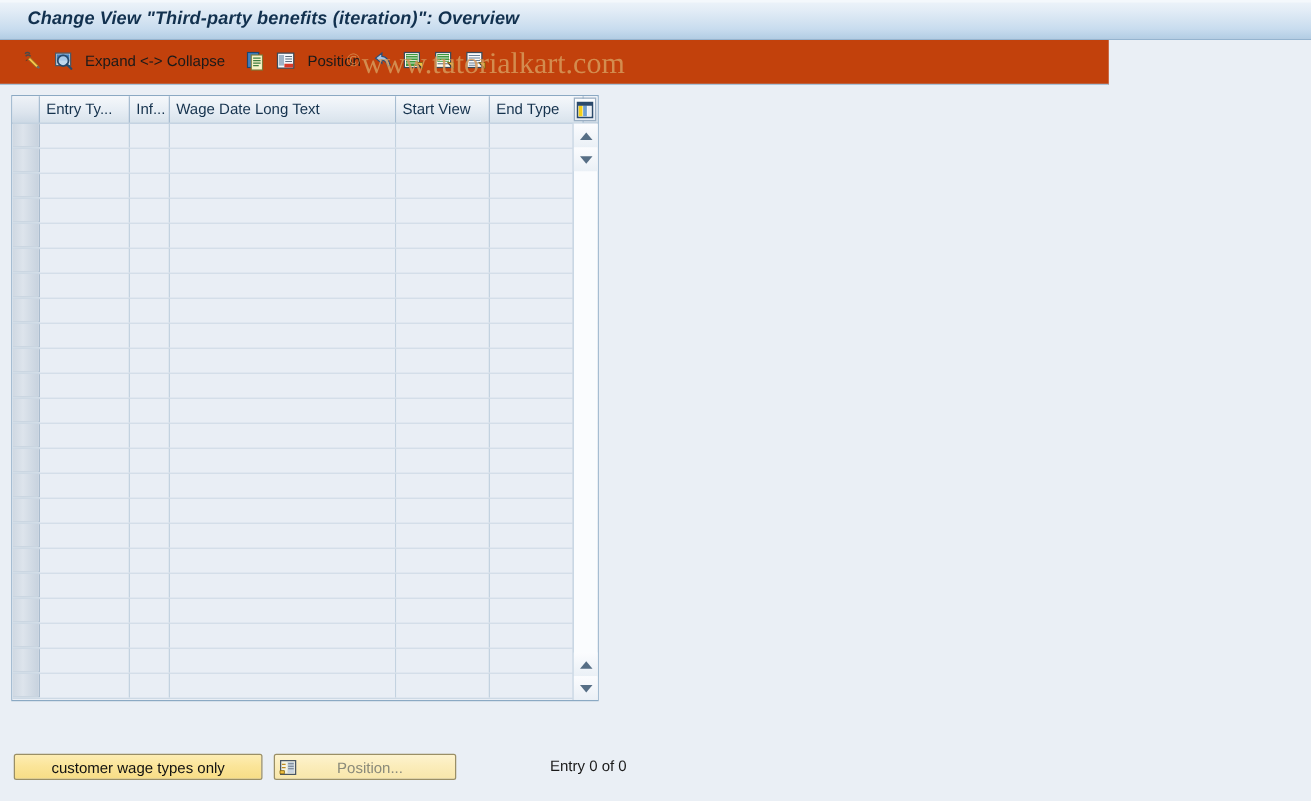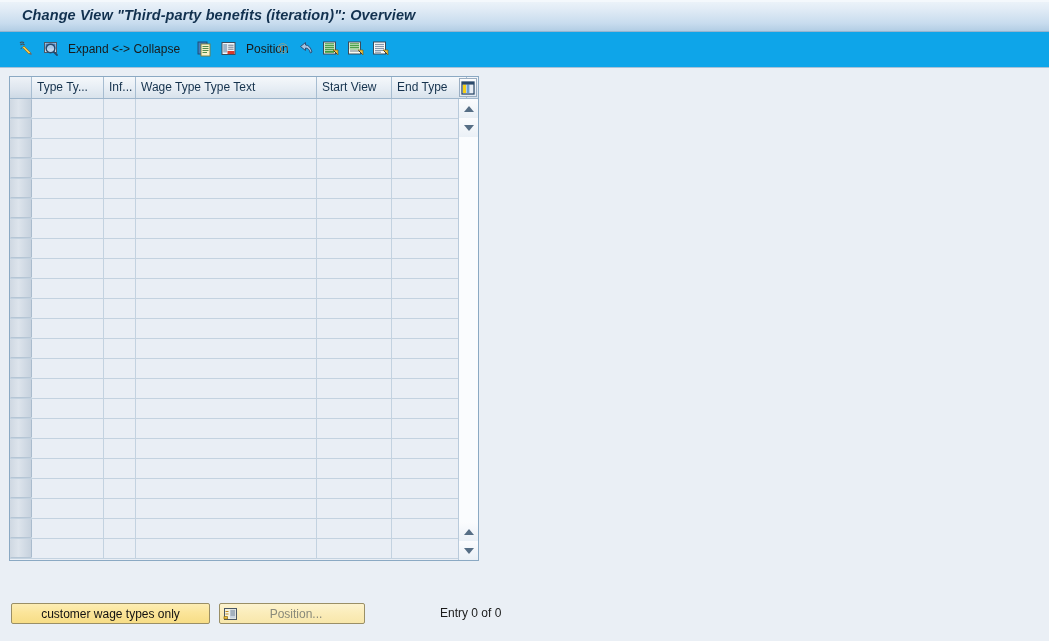--- a/index.html
+++ b/index.html
@@ -44,23 +44,23 @@
     font-style: italic;
     color: #12314f;
     white-space: nowrap;
     letter-spacing: 0.1px;
   }
 
   
   #toolbar {
     position: absolute;
     left: 0; top: 32px;
-    width: 1049px;
+    width: 887px;
     height: 36px;
-    background: #0ea5e9;
+    background: #c2410c;
     border-bottom: 1px solid #a8c2d8;
     box-sizing: border-box;
   }
   .tb-item {
     position: absolute;
     top: 4px;
     height: 26px;
     display: flex;
     align-items: center;
     justify-content: center;
@@ -348,29 +348,30 @@
       <rect x="1.5" y="2" width="12" height="12" fill="#fbfbfb" stroke="#3c4b5a" stroke-width="1"></rect>
       <path d="M3 4.4 H12 M3 6.4 H12 M3 8.4 H12 M3 10.4 H12 M3 12.2 H9" stroke="#6a8098" stroke-width="0.9"></path>
       <path d="M11 10 L16 10 L16 15 Z" fill="#f0c040" stroke="#7a6010" stroke-width="0.7"></path>
       <path d="M12 11 L15 14" stroke="#3a3a3a" stroke-width="1"></path>
     </svg>
   </div>
 </div>
 
 <div id="watermark">
   <span class="copy">©</span>
+    <span>www.tutorialkart.com</span>
 </div>
 
 <div id="table-panel">
 
   <div id="table-head">
     <div class="hcell selcol" style="left:0;width:22px;"></div>
-    <div class="hcell" style="left:22px;width:72px;">Type Ty...</div>
+    <div class="hcell" style="left:22px;width:72px;">Entry Ty...</div>
     <div class="hcell" style="left:94px;width:32px;">Inf...</div>
-    <div class="hcell" style="left:126px;width:181px;">Wage Type Type Text</div>
+    <div class="hcell" style="left:126px;width:181px;">Wage Date Long Text</div>
     <div class="hcell" style="left:307px;width:75px;">Start View</div>
     <div class="hcell" style="left:382px;width:75px;">End Type</div>
 
     <div id="grid-config-btn">
       <svg width="14" height="14" viewBox="0 0 14 14">
         <rect x="1" y="1" width="12" height="12" fill="#ffffff" stroke="#2b4a6b" stroke-width="1.3"></rect>
         <rect x="2" y="3.4" width="3" height="8.6" fill="#f5d017"></rect>
         <rect x="5.5" y="3.4" width="3" height="8.6" fill="#6f9fd0"></rect>
         <rect x="9" y="3.4" width="3" height="8.6" fill="#e9eef4"></rect>
         <rect x="1" y="1" width="12" height="2.6" fill="#2b4a6b"></rect>

